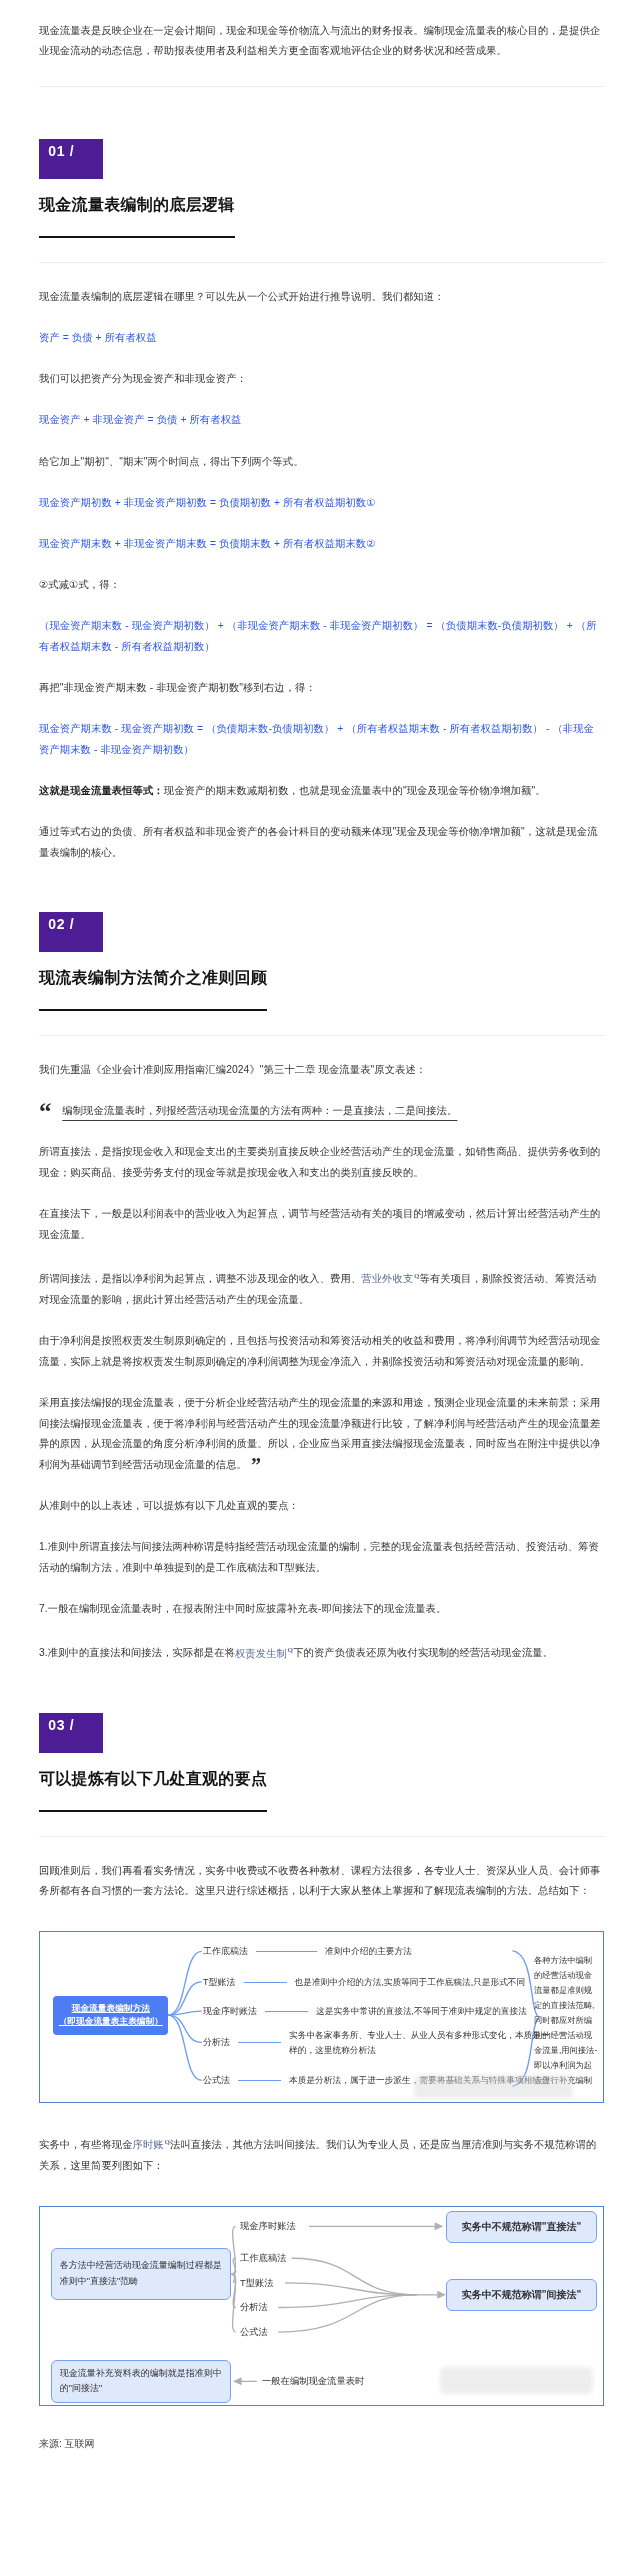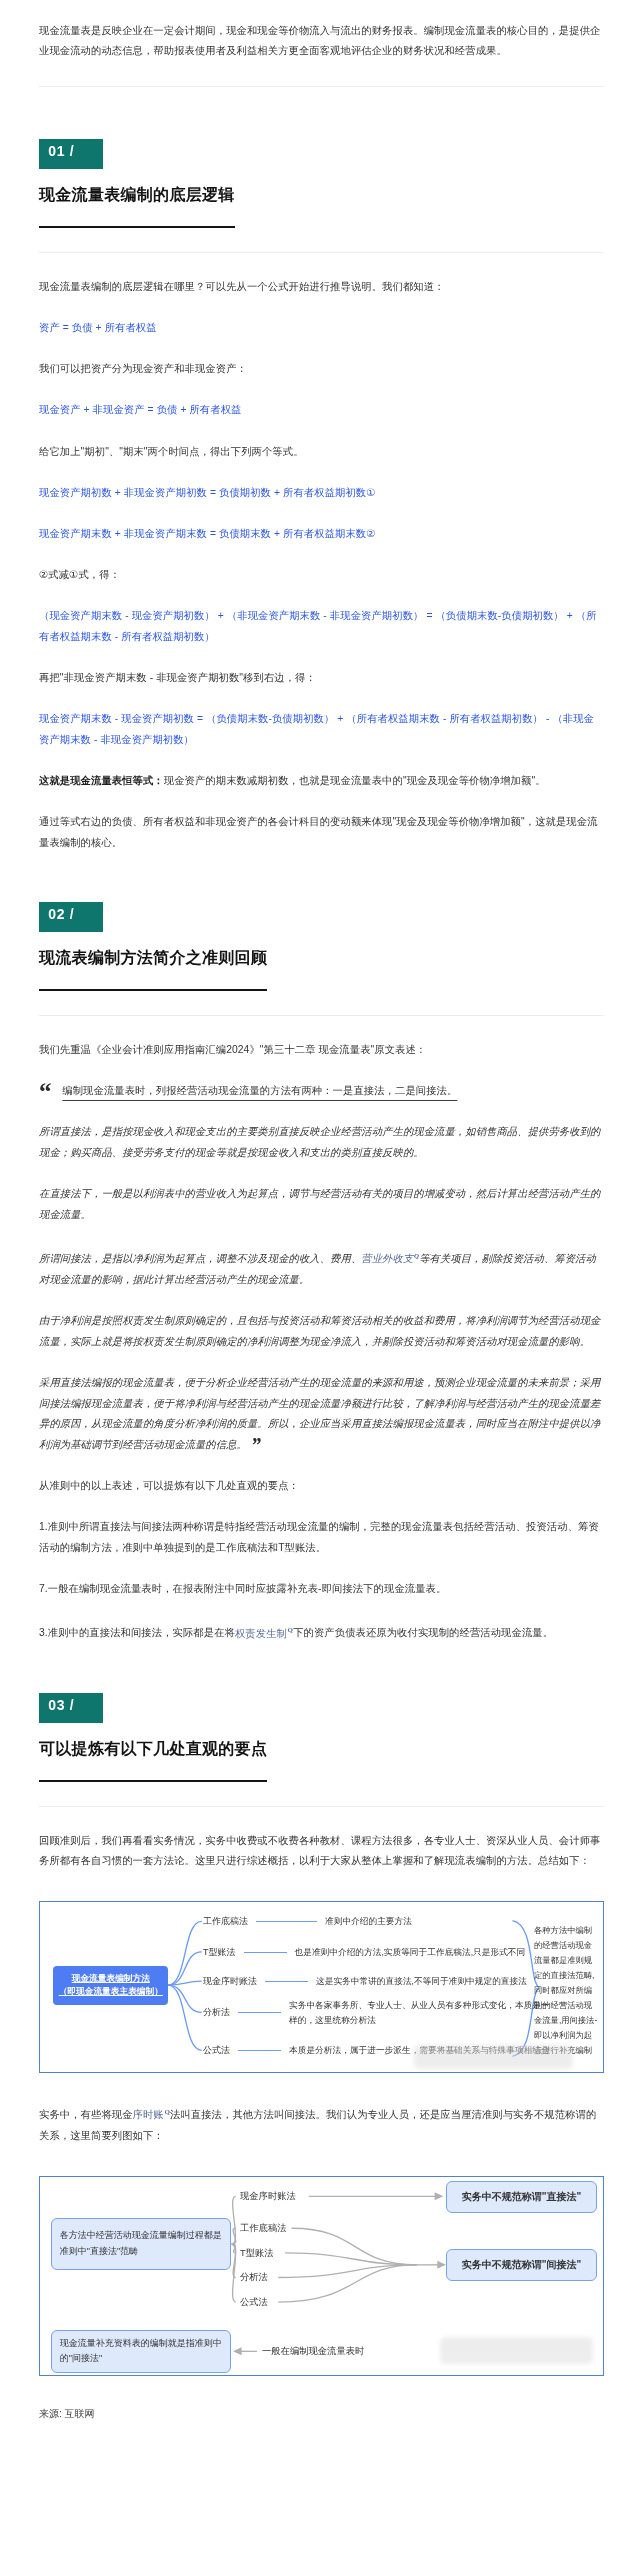--- a/index.html
+++ b/index.html
@@ -14,44 +14,44 @@
   .page { padding: 6.7px 39px 18.6px 39px; }
 
   p.body-p {
     font-size: 10.3px;
     line-height: 20.6px;
     margin: 20.6px 0;
     letter-spacing: 0.1px;
     color: #333;
   }
   p.first { margin-top: 14px; }
-  .quote-body { color: #4f4f4f; font-style: italic; }
+  .quote-body { color: #4f4f4f; }
 
   .formula {
     color: #2b55e6;
     font-size: 10.3px;
     line-height: 20.6px;
     margin: 20.6px 0;
     letter-spacing: 0.1px;
   }
 
   hr.rule {
     border: 0;
     border-top: 0.7px solid #ededed;
     margin: 24px 0;
   }
 
   .section-badge {
     display: inline-block;
-    background: #0f766e;
+    background: #4c1d95;
     color: #ffffff;
     font-size: 14px;
     font-weight: 700;
     line-height: 25px;
-    height: 30px;
+    height: 40px;
     padding: 0 29px 0 9.3px;
     margin: 28px 0 0 0;
     letter-spacing: 0.7px;
   }
   h2.section-title {
     margin: 16px 0 0 0;
     font-size: 16px;
     font-weight: 800;
     color: #141414;
     letter-spacing: 0.3px;

